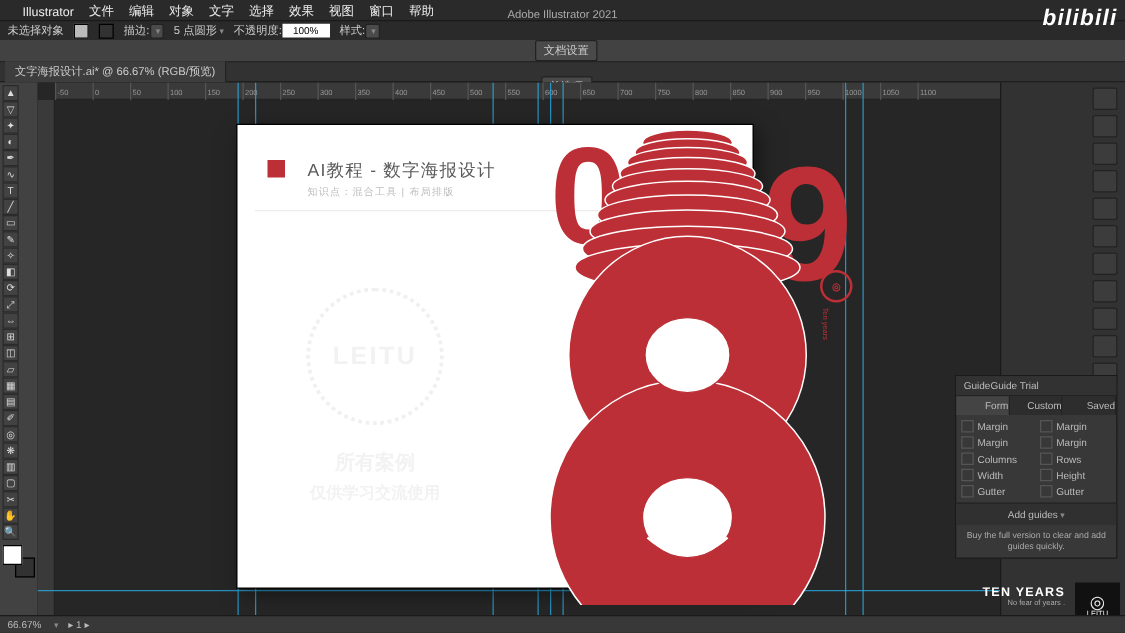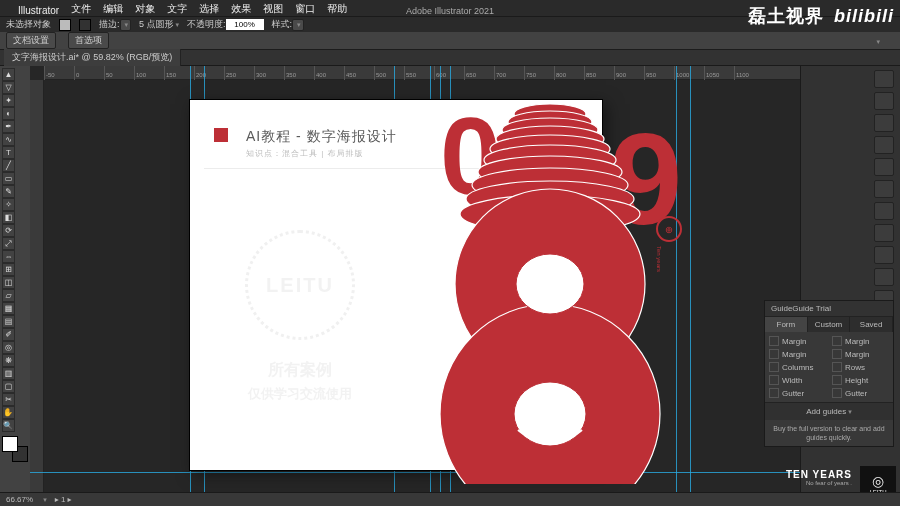--- a/index.html
+++ b/index.html
@@ -7,21 +7,21 @@
 .menubar { height:16px; background:#2a2a2a; display:flex; align-items:flex-end; font-size:10px; color:#eee; padding-left:6px; gap:12px; }
 .menubar .apple { font-size:11px; }
 .menubar .titlecenter { position:absolute; left:50%; transform:translateX(-50%); font-size:9px; color:#aaa; }
 .brandbar { position:absolute; right:6px; top:4px; font-size:18px; font-weight:700; color:#fff; letter-spacing:1px; display:flex; align-items:center; gap:10px; }
 .brandbar .bili { font-family:Arial Black,Arial; font-size:18px; font-weight:900; font-style:italic; }
 .appbar { height:16px; background:#2a2a2a; border-top:1px solid #1a1a1a; display:flex; align-items:center; font-size:9px; color:#ccc; padding-left:6px; gap:8px; }
 .appbar .seg { display:flex; align-items:center; gap:0; }
 .appbar .chip { background:#4a4a4a; border:1px solid #222; border-radius:2px; padding:0 2px; height:12px; display:flex; align-items:center; font-size:8px; }
 .appbar input { background:#fff; color:#000; border:none; font-size:8px; height:11px; width:38px; text-align:center; }
 .appbar .swatch { width:12px; height:12px; background:#bbb; border:1px solid #000; }
-.optbar { height:18px; background:#424242; border-bottom:1px solid #1c1c1c; display:flex; align-items:center; font-size:9px; padding-left:6px; gap:12px; }
+.optbar { height:18px; background:#424242; border-bottom:1px solid #1c1c1c; display:flex; align-items:center; font-size:9px; padding-left:6px; gap:12px;flex-direction:column; }
 .optbar .btn { background:#4a4a4a; border:1px solid #222; padding:1px 6px; border-radius:2px; font-size:9px; }
 .doctab { height:16px; background:#323232; display:flex; align-items:center; font-size:9px; padding-left:4px; border-bottom:1px solid #1a1a1a; }
 .doctab .tab { background:#3d3d3d; padding:2px 8px; border-right:1px solid #222; }
 .main { position:absolute; top:66px; left:0; right:0; bottom:14px; display:flex; }
 .tools { width:30px; background:#424242; display:flex; flex-direction:column; flex-wrap:wrap; align-content:flex-start; padding:2px; gap:0; }
 .tools .t { width:13px; height:13px; border:1px solid #2b2b2b; background:#424242; display:flex; align-items:center; justify-content:center; font-size:8px; color:#ddd; }
 .tools .swatchpair { width:26px; height:26px; position:relative; margin-top:4px; }
 .tools .swatchpair .fg { width:16px; height:16px; background:#fff; border:1px solid #000; position:absolute; top:0; left:0; }
 .tools .swatchpair .bg { width:16px; height:16px; background:#323232; border:1px solid #000; position:absolute; bottom:0; right:0; }
 .canvas { flex:1; background:#262626; position:relative; overflow:hidden; }
@@ -44,21 +44,21 @@
 .guide-h { position:absolute; left:0; right:0; height:0; border-top:1px solid #29abe2; opacity:.8; }
 .sideart { position:absolute; right:118px; top:150px; text-align:center; }
 .sideart .badge { width:26px; height:26px; border:2px solid #bd2f36; border-radius:50%; margin:0 auto; display:flex; align-items:center; justify-content:center; color:#bd2f36; font-size:8px; font-weight:700; }
 .sideart .ten { color:#bd2f36; font-size:6px; writing-mode:vertical-rl; margin-top:4px; }
 .rpanel { width:100px; background:#323232; border-left:1px solid #1a1a1a; display:flex; flex-direction:column; }
 .rpanel .iconcol { width:30px; align-self:flex-end; display:flex; flex-direction:column; gap:4px; padding:4px; }
 .rpanel .iconcol .ic { width:20px; height:18px; background:#3c3c3c; border:1px solid #222; border-radius:2px; }
 .ggpanel { position:absolute; right:6px; top:300px; width:130px; background:#383838; border:1px solid #1a1a1a; font-size:8px; color:#bbb; }
 .ggpanel .hd { padding:3px 6px; border-bottom:1px solid #222; background:#323232; }
 .ggpanel .tabs { display:flex; }
-.ggpanel .tabs .tb { flex:1; text-align:center; padding:3px 0; background:#2d2d2d; border-right:1px solid #222; }
+.ggpanel .tabs .tb { flex:1; text-align:right; padding:3px 0; background:#2d2d2d; border-right:1px solid #222; }
 .ggpanel .tabs .tb.active { background:#444; }
 .ggpanel .rows { padding:4px; display:grid; grid-template-columns:1fr 1fr; gap:3px 6px; }
 .ggpanel .rows .rw { display:flex; align-items:center; gap:3px; }
 .ggpanel .rows .rw .ic { width:10px; height:10px; border:1px solid #555; }
 .ggpanel .add { text-align:center; padding:4px; border-top:1px solid #222; background:#303030; }
 .ggpanel .note { text-align:center; padding:4px 6px; font-size:7px; line-height:1.3; color:#aaa; }
 .tenyears { position:absolute; right:48px; bottom:20px; text-align:right; color:#fff; }
 .tenyears .t1 { font-size:10px; font-weight:700; letter-spacing:1px; }
 .tenyears .t2 { font-size:6px; color:#aaa; }
 .logo-sq { position:absolute; right:4px; bottom:4px; width:36px; height:36px; background:#111; display:flex; flex-direction:column; align-items:center; justify-content:center; color:#eee; font-size:6px; }
@@ -76,21 +76,20 @@
   <span>对象</span>
   <span>文字</span>
   <span>选择</span>
   <span>效果</span>
   <span>视图</span>
   <span>窗口</span>
   <span>帮助</span>
   <span class="titlecenter">Adobe Illustrator 2021</span>
 </div>
 <div class="brandbar">
-  <span>磊土视界</span>
   <span class="bili">bilibili</span>
 </div>
 
 <div class="appbar">
   <span>未选择对象</span>
   <span class="seg">
       <span class="swatch"></span>
     </span>
   <span class="seg">
       <span class="swatch" style="background:#323232"></span>
@@ -112,21 +111,21 @@
   </span>
 </div>
 
 <div class="optbar">
   <span class="btn">文档设置</span>
   <span class="btn">首选项</span>
   <span class="chip caret" style="margin-left:auto;margin-right:20px"></span>
 </div>
 
 <div class="doctab">
-  <div class="tab">文字海报设计.ai* @ 59.82% (RGB/预览)</div>
+  <div class="tab">文字海报设计.ai* @ 66.67% (RGB/预览)</div>
 </div>
 
 <div class="main">
 
   <div class="tools">
     <div class="t">▲</div>
     <div class="t">▽</div>
     <div class="t">✦</div>
     <div class="t">◐</div>
     <div class="t">✒</div>

